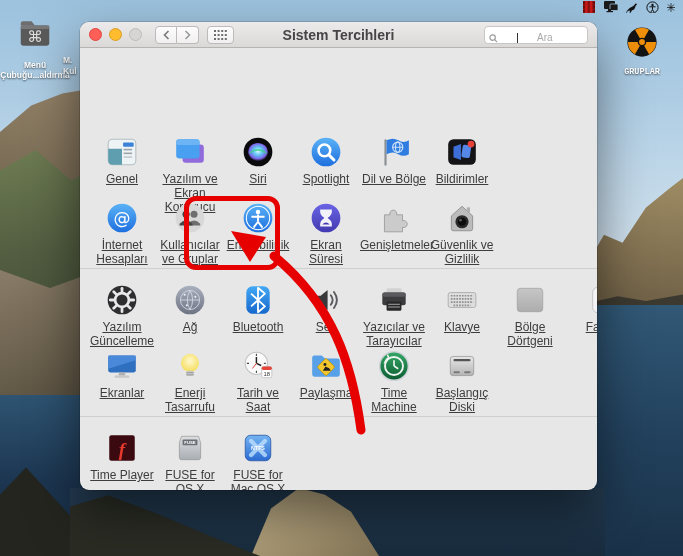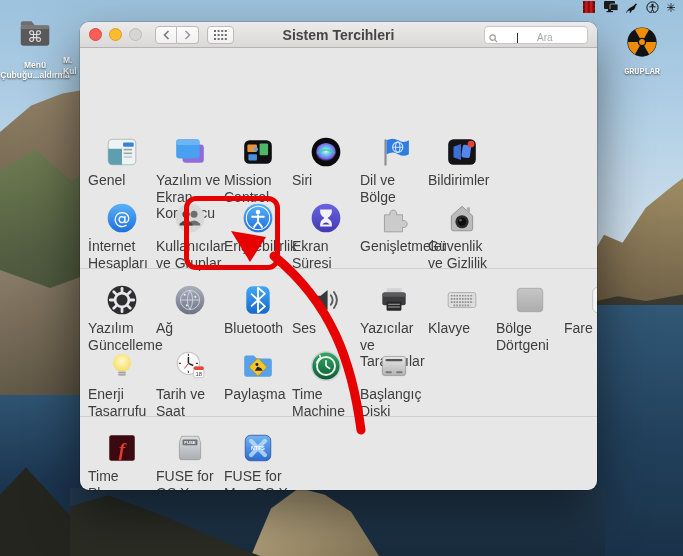--- a/index.html
+++ b/index.html
@@ -47,21 +47,21 @@
   .search{position:absolute;right:9px;top:4px;width:94px;height:16px;background:#fff;border:1px solid #c9c6c6;border-radius:4px;display:flex;align-items:flex-end;padding:0 4px;gap:19px;}
   .caret{width:1px;height:10px;background:#333;}
   .search input{border:none;outline:none;flex:1;min-width:0;font-size:10px;background:transparent;font-family:"Liberation Sans",sans-serif;color:#333;padding:0;}
   .search input::placeholder{color:#a9a9a9;}
 
   .content{position:relative;}
   .spacer{height:86px;}
   .prefs-row{display:grid;grid-template-columns:repeat(8,1fr);padding:0 8px;height:66px;}
   .pref-item{display:flex;flex-direction:column;align-items:center;gap:2px;cursor:default;}
   .pref-ic{height:36px;display:flex;align-items:center;justify-content:center;}
-  .pref-label{font-size:14px;color:#3d3d3d;line-height:1.18;width:68px;}
+  .pref-label{font-size:12px;color:#3d3d3d;text-align:center;line-height:1.18;width:68px;text-decoration:underline;}
   .sep{border-top:1px solid #d0cfcf;margin:2px 0 13px 0;}
   .row5{margin-top:10px;height:62px;}
 
   
   .hl-rect{position:absolute;left:184px;top:196px;width:86px;height:64px;border:5px solid #e60000;border-radius:12px;z-index:3;pointer-events:none;}
   .arrow-svg{position:absolute;inset:0;z-index:4;pointer-events:none;}
 </style>
 </head>
 <body>
 
@@ -263,38 +263,36 @@
                   <rect x="9" y="9" width="20" height="17" rx="3" fill="#8f6bdc"></rect>
                   <rect x="3" y="4" width="22" height="18" rx="3" fill="#49a0f0"></rect>
                   <rect x="3" y="4" width="22" height="5.5" rx="2.5" fill="#6db4f4"></rect>
                 </svg>
               </span>
               <span class="pref-label">Yazılım ve Ekran Koruyucu</span>
             </div>
             <div class="pref-item">
               <span class="pref-ic">
                 <svg viewBox="0 0 32 32" width="34" height="34">
-                  <rect x="3" y="5" width="26" height="22" rx="5" fill="#101012"></rect>
-                  <rect x="6" y="9" width="9" height="7" rx="1" fill="#e8953a"></rect>
-                  <rect x="17.5" y="8" width="8" height="11" rx="1" fill="#4fb868"></rect>
-                  <rect x="7" y="18" width="8" height="6" rx="1" fill="#4a90d8"></rect>
-                  <circle cx="14" cy="13.5" r="2" fill="#58a6f0"></circle>
-                </svg>
-              </span>
-              <span class="pref-label">Mission Control</span>
-            </div>
-            <div class="pref-item">
-              <span class="pref-ic">
-                <svg viewBox="0 0 32 32" width="34" height="34">
                   <circle cx="16" cy="16" r="13.5" fill="#0a0a0c"></circle>
                   <ellipse cx="16" cy="16" rx="9.5" ry="8.5" fill="url(#sirigrad)"></ellipse>
                   <path d="M8 17 q8 -6 16 0" stroke="#3ad08a" stroke-width="1.4" fill="none" opacity=".8"></path>
                 </svg>
               </span>
               <span class="pref-label">Siri</span>
+            </div>
+            <div class="pref-item">
+              <span class="pref-ic">
+                <svg viewBox="0 0 32 32" width="34" height="34">
+                  <circle cx="16" cy="16" r="13.5" fill="url(#bluegrad)"></circle>
+                  <circle cx="14.5" cy="14.5" r="5.5" fill="none" stroke="#fff" stroke-width="2.4"></circle>
+                  <line x1="18.7" y1="18.7" x2="23.5" y2="23.5" stroke="#fff" stroke-width="2.8" stroke-linecap="round"></line>
+                </svg>
+              </span>
+              <span class="pref-label">Spotlight</span>
             </div>
             <div class="pref-item">
               <span class="pref-ic">
                 <svg viewBox="0 0 32 32" width="34" height="34">
                   <rect x="7" y="4" width="2" height="25" rx="1" fill="#8a8f94"></rect>
                   <path d="M9 5 q6 -3 11 0 q5 3 10 0 v13 q-5 3 -10 0 q-5 -3 -11 0 z" fill="#2f7de0"></path>
                   <circle cx="19.5" cy="11.5" r="4.8" fill="none" stroke="#cfe3fa" stroke-width="1.1"></circle>
                   <ellipse cx="19.5" cy="11.5" rx="2.1" ry="4.8" fill="none" stroke="#cfe3fa" stroke-width="1"></ellipse>
                   <line x1="14.7" y1="11.5" x2="24.3" y2="11.5" stroke="#cfe3fa" stroke-width="1"></line>
                 </svg>
@@ -475,20 +473,31 @@
               <span class="pref-ic">
                 <svg viewBox="0 0 32 32" width="34" height="34">
                   <rect x="11" y="4" width="10" height="24" rx="5" fill="#f4f4f6" stroke="#c0c0c4" stroke-width=".9"></rect>
                   <circle cx="16" cy="10" r="1" fill="#b8b8bc"></circle>
                 </svg>
               </span>
               <span class="pref-label">Fare</span>
             </div>
           </div>
           <div class="prefs-row">
+            <div class="pref-item">
+              <span class="pref-ic">
+                <svg viewBox="0 0 32 32" width="34" height="34">
+                  <rect x="3" y="6" width="26" height="16" rx="2" fill="#2f6fc0"></rect>
+                  <path d="M3 6 h26 v4.5 l-26 8 z" fill="#4f8ede" opacity=".85"></path>
+                  <rect x="13" y="22" width="6" height="3" fill="#b0b0b0"></rect>
+                  <rect x="9" y="25" width="14" height="2" rx="1" fill="#c8c8c8"></rect>
+                </svg>
+              </span>
+              <span class="pref-label">Ekranlar</span>
+            </div>
             <div class="pref-item">
               <span class="pref-ic">
                 <svg viewBox="0 0 32 32" width="34" height="34">
                   <circle cx="16" cy="13" r="8.5" fill="url(#bulbgrad)"></circle>
                   <rect x="12.5" y="20.5" width="7" height="5" rx="1.5" fill="#c8c8c8"></rect>
                   <rect x="12.5" y="21.8" width="7" height="1" fill="#a0a0a0"></rect>
                   <rect x="12.5" y="23.8" width="7" height="1" fill="#a0a0a0"></rect>
                 </svg>
               </span>
               <span class="pref-label">Enerji Tasarrufu</span>

